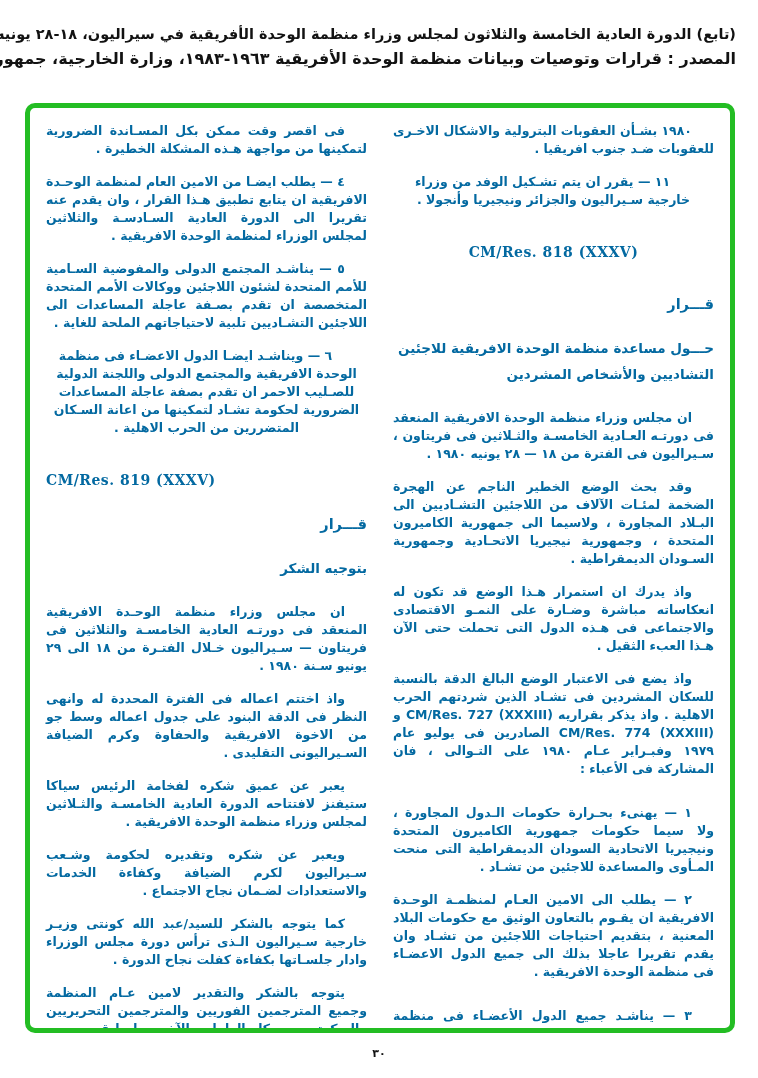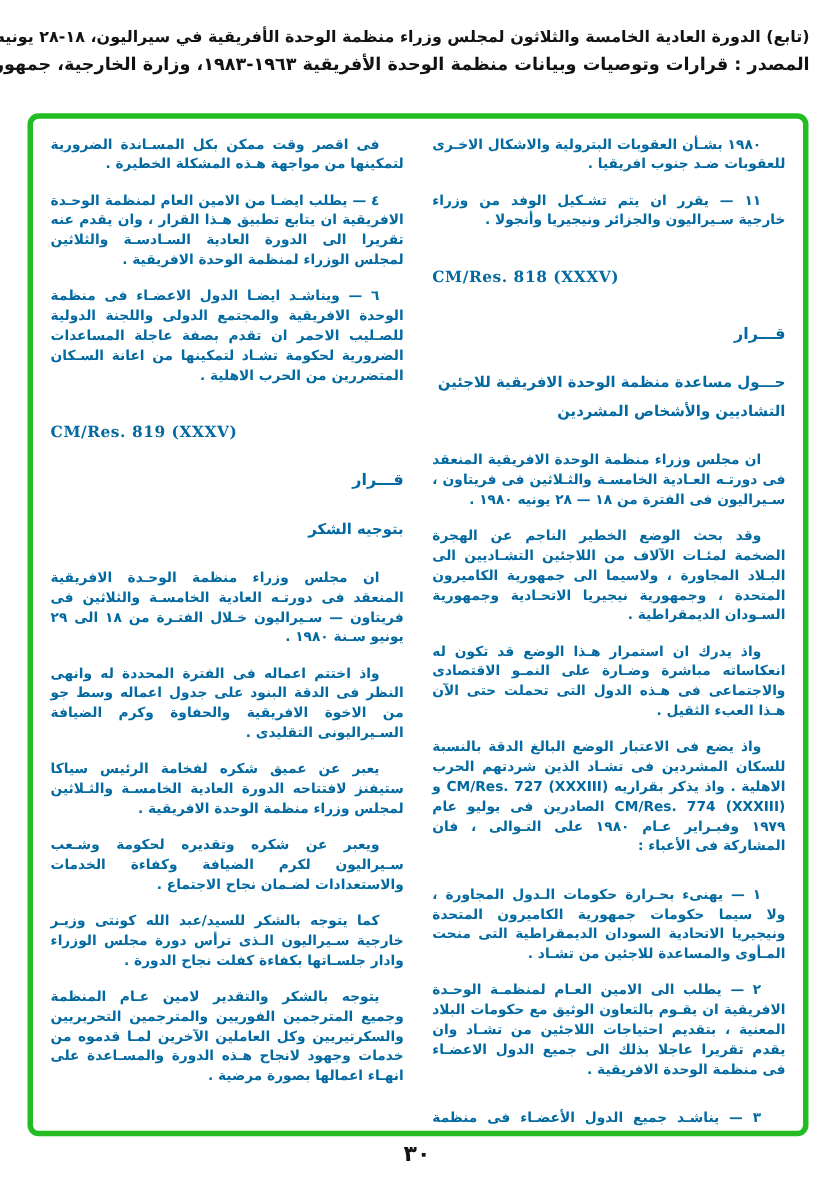--- a/index.html
+++ b/index.html
@@ -83,30 +83,30 @@
     text-align: right;
     text-indent: 0;
     font-weight: 800;
   }
   .h-qarar   { font-size: 14.5px; }
   .h-title   { font-size: 13.5px; }
   
   .mb-sm { margin-bottom: 8px; }
   .mb-md { margin-bottom: 15px; }
   .mb-lg { margin-bottom: 26px; }
-  .mb-xl { margin-bottom: 34px; }
+  .mb-xl { margin-bottom: 34px; text-align: center; }
   .mb-0  { margin-bottom: 0; }
   
   .page-number {
     position: absolute;
     bottom: 18px;
     left: 0;
     right: 0;
     text-align: center;
-    font-size: 20px;
+    font-size: 11px;
     font-weight: 700;
   }
 </style>
 </head>
 <body>
 
 <div class="page-header">
   <div class="header-line1">(تابع) الدورة العادية الخامسة والثلاثون لمجلس وزراء منظمة الوحدة الأفريقية في سيراليون، ١٨-٢٨ يونيه ١٩٨٠</div>
   <div class="header-line2">المصدر : قرارات وتوصيات وبيانات منظمة الوحدة الأفريقية ١٩٦٣-١٩٨٣، وزارة الخارجية، جمهورية مصر العربية، ط ١٩٨٥، ص ٥٩٩-٦٣٠</div>
 </div>
@@ -126,20 +126,21 @@
       <div class="para mb-md">واذ يدرك ان استمرار هـذا الوضع قد تكون له انعكاساته مباشرة وضـارة على النمـو الاقتصادى والاجتماعى فى هـذه الدول التى تحملت حتى الآن هـذا العبء الثقيل .</div>
       <div class="para mb-lg">واذ يضع فى الاعتبار الوضع البالغ الدقة بالنسبة للسكان المشردين فى تشـاد الذين شردتهم الحرب الاهلية . واذ يذكر بقراريه CM/Res. 727 (XXXIII) و CM/Res. 774 (XXXIII) الصادرين فى يوليو عام ١٩٧٩ وفبـراير عـام ١٩٨٠ على التـوالى ، فان المشاركة فى الأعباء :</div>
       <div class="para mb-md">١ — يهنىء بحـرارة حكومات الـدول المجاورة ، ولا سيما حكومات جمهورية الكاميرون المتحدة ونيجيريا الاتحادية السودان الديمقراطية التى منحت المـأوى والمساعدة للاجئين من تشـاد .</div>
       <div class="para mb-lg">٢ — يطلب الى الامين العـام لمنظمـة الوحـدة الافريقية ان يقـوم بالتعاون الوثيق مع حكومات البلاد المعنية ، بتقديم احتياجات اللاجئين من تشـاد وان يقدم تقريرا عاجلا بذلك الى جميع الدول الاعضـاء فى منظمة الوحدة الافريقية .</div>
       <div class="para mb-0">٣ — يناشـد جميع الدول الأعضـاء فى منظمة الوحـدة الافريقية ان تبدى تضـامنها مع تلك الحكومات بتزويدها</div>
     </div>
 
     <div class="col">
       <div class="para mb-md">فى اقصر وقت ممكن بكل المسـاندة الضرورية لتمكينها من مواجهة هـذه المشكلة الخطيرة .</div>
       <div class="para mb-md">٤ — يطلب ايضـا من الامين العام لمنظمة الوحـدة الافريقية ان يتابع تطبيق هـذا القرار ، وان يقدم عنه تقريرا الى الدورة العادية السـادسـة والثلاثين لمجلس الوزراء لمنظمة الوحدة الافريقية .</div>
+      <div class="para mb-md">٥ — يناشـد المجتمع الدولى والمفوضية السـامية للأمم المتحدة لشئون اللاجئين ووكالات الأمم المتحدة المتخصصة ان تقدم بصـفة عاجلة المساعدات الى اللاجئين التشـاديين تلبية لاحتياجاتهم الملحة للغاية .</div>
       <div class="para mb-xl">٦ — ويناشـد ايضـا الدول الاعضـاء فى منظمة الوحدة الافريقية والمجتمع الدولى واللجنة الدولية للصـليب الاحمر ان تقدم بصفة عاجلة المساعدات الضرورية لحكومة تشـاد لتمكينها من اعانة السـكان المتضررين من الحرب الاهلية .</div>
       <div class="ref mb-lg">CM/Res. 819 (XXXV)</div>
       <div class="h-center h-qarar mb-lg">قـــرار</div>
       <div class="h-center h-title mb-lg">بتوجيه الشكر</div>
       <div class="para mb-md">ان مجلس وزراء منظمة الوحـدة الافريقية المنعقد فى دورتـه العادية الخامسـة والثلاثين فى فريتاون — سـيراليون خـلال الفتـرة من ١٨ الى ٢٩ يونيو سـنة ١٩٨٠ .</div>
       <div class="para mb-md">واذ اختتم اعماله فى الفترة المحددة له وانهى النظر فى الدقة البنود على جدول اعماله وسط جو من الاخوة الافريقية والحفاوة وكرم الضيافة السـيراليونى التقليدى .</div>
       <div class="para mb-md">يعبر عن عميق شكره لفخامة الرئيس سياكا ستيفنز لافتتاحه الدورة العادية الخامسـة والثـلاثين لمجلس وزراء منظمة الوحدة الافريقية .</div>
       <div class="para mb-md">ويعبر عن شكره وتقديره لحكومة وشـعب سـيراليون لكرم الضيافة وكفاءة الخدمات والاستعدادات لضـمان نجاح الاجتماع .</div>
       <div class="para mb-md">كما يتوجه بالشكر للسيد/عبد الله كونتى وزيـر خارجية سـيراليون الـذى ترأس دورة مجلس الوزراء وادار جلسـاتها بكفاءة كفلت نجاح الدورة .</div>
       <div class="para mb-0">يتوجه بالشكر والتقدير لامين عـام المنظمة وجميع المترجمين الفوريين والمترجمين التحريريين والسكرتيريين وكل العاملين الآخرين لمـا قدموه من خدمات وجهود لانجاح هـذه الدورة والمسـاعدة على انهـاء اعمالها بصورة مرضية .</div>

